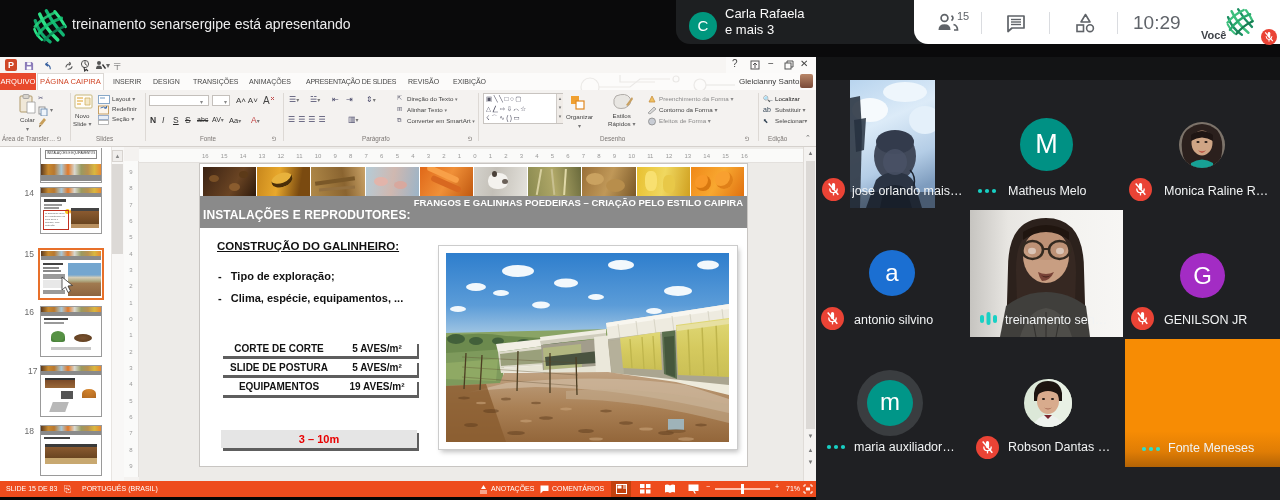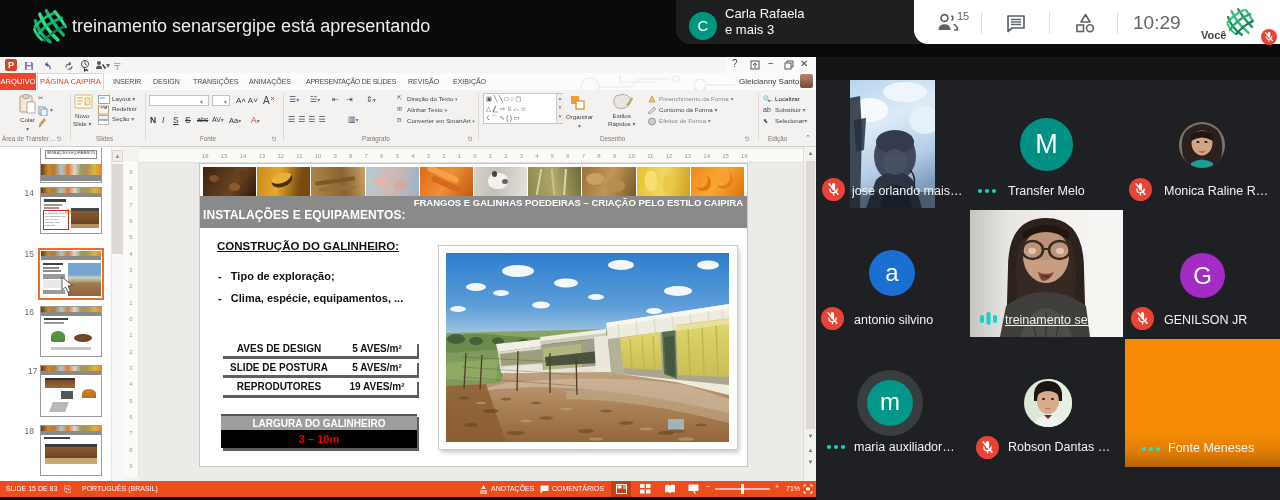--- a/index.html
+++ b/index.html
@@ -46,21 +46,21 @@
 .band{left:0;top:32px;width:547px;height:32px;background:#8a8a8a;}
 .tbl{position:absolute;background:#9d9d9d;color:#fff;font-weight:bold;text-align:center;box-shadow:2px 3px 0 rgba(40,40,40,.75);}
 </style>
 </head>
 <body>
 <div id="stage">
 
   <div class="abs" id="topbar"></div>
   <div class="abs" id="pill"></div>
   <div class="abs" id="pillwhite"></div>
-  <div class="abs title" style="left:72px;top:16px;color:#ededee;font-size:18px;">treinamento senarsergipe está apresentando</div>
+  <div class="abs title" style="left:72px;top:16px;color:#ededee;font-size:14px;">treinamento senarsergipe está apresentando</div>
   <svg class="abs" id="senarlogo" style="left:31px;top:8px" width="37" height="37" viewBox="0 0 40 40">
     <g fill="none" stroke-linecap="round">
       <g transform="rotate(-35 20 20)">
         <path d="M11 6 Q6 20 11 34" stroke="#0fa86b" stroke-width="3.6"></path>
         <path d="M19 3 Q15 20 19 37" stroke="#2be287" stroke-width="3.8"></path>
         <path d="M27 4 Q25 20 27 36" stroke="#12b573" stroke-width="3.6"></path>
         <path d="M34 10 Q35 20 34 30" stroke="#2be287" stroke-width="3.2"></path>
         <path d="M5 13 Q3 20 5 27" stroke="#2be287" stroke-width="2.8"></path>
       </g>
       <g transform="rotate(55 20 20)" opacity=".85">
@@ -167,21 +167,21 @@
       </g>
   </svg>
   <div class="nlabel" style="left:852px;top:184px;max-width:112px;overflow:hidden;">jose orlando mais…</div>
 
   <div class="avcirc" style="left:1020px;top:118px;width:53px;height:53px;background:#009184;font-size:27px;line-height:53px;">M</div>
   <svg class="abs" style="left:977px;top:187px" width="20" height="8" viewBox="0 0 20 8">
     <circle cx="3" cy="4" r="2.1" fill="#18d0c4"></circle>
       <circle cx="10" cy="4" r="2.1" fill="#18d0c4"></circle>
       <circle cx="17" cy="4" r="2.1" fill="#18d0c4"></circle>
   </svg>
-  <div class="nlabel" style="left:1008px;top:184px;">Transfer Melo</div>
+  <div class="nlabel" style="left:1008px;top:184px;">Matheus Melo</div>
 
   <svg class="abs" style="left:1179px;top:122px" width="46" height="46" viewBox="0 0 46 46">
     <defs>
         <clipPath id="cpm">
           <circle cx="23" cy="23" r="23"></circle>
         </clipPath>
       </defs>
     <g clip-path="url(#cpm)">
       <rect width="46" height="46" fill="#7c736a"></rect>
       <path d="M8 8 Q23 -4 38 8 Q46 18 42 36 Q38 47 23 47 Q8 47 4 34 Q0 16 8 8Z" fill="#2b201d"></path>
@@ -242,21 +242,21 @@
     <path d="M50 127 Q58 100 76 98 Q94 100 102 127 Z" fill="#4e4d49"></path>
     <path d="M62 106 L66 127 M76 102 L76 127 M90 106 L86 127" stroke="#33322f" stroke-width="1.1" fill="none"></path>
   </svg>
   <svg class="abs" style="left:978px;top:308px" width="21" height="21" viewBox="0 0 21 21">
     <g fill="#18d0c4">
         <rect x="2" y="7" width="4" height="8" rx="2"></rect>
         <rect x="8.5" y="4" width="4" height="13" rx="2"></rect>
         <rect x="15" y="7" width="4" height="8" rx="2"></rect>
       </g>
   </svg>
-  <div class="nlabel" style="left:1005px;top:313px;text-decoration:underline;">treinamento sen…</div>
+  <div class="nlabel" style="left:1005px;top:313px;">treinamento sen…</div>
 
   <div class="avcirc" style="left:1180px;top:253px;width:45px;height:45px;background:#a32cc4;font-size:24px;line-height:45px;">G</div>
   <div class="micred" style="left:1131px;top:307px;"></div>
   <svg class="abs" style="left:1136px;top:311px" width="13" height="15" viewBox="0 0 12 14">
     <g stroke="#fff" fill="#fff">
         <rect x="4.5" y="1" width="3" height="6.5" rx="1.5" stroke="none"></rect>
         <path d="M2.5 6 Q2.5 10 6 10 Q9.5 10 9.5 6" fill="none" stroke-width="1.2"></path>
         <line x1="6" y1="10" x2="6" y2="12.5" stroke-width="1.2"></line>
         <line x1="1.5" y1="1.5" x2="10.5" y2="12" stroke-width="1.4"></line>
       </g>
@@ -655,38 +655,37 @@
             <i style="position:absolute;left:8px;top:4px;width:12px;height:20px;border-radius:40%;background:#f8e070;"></i>
             <i style="position:absolute;left:26px;top:8px;width:12px;height:18px;border-radius:40%;background:#e8c848;"></i>
           </div>
         <div style="flex:1;background:linear-gradient(120deg,#f08818,#f8a830 50%,#e07010);position:relative;overflow:hidden;">
             <i style="position:absolute;left:4px;top:8px;width:16px;height:16px;border-radius:50%;background:#f89828;box-shadow:inset -3px -3px 0 #d87810;"></i>
             <i style="position:absolute;left:24px;top:4px;width:18px;height:18px;border-radius:50%;background:#f8a030;box-shadow:inset -3px -3px 0 #e08018;"></i>
           </div>
       </div>
       <div class="abs band"></div>
       <div class="abs" style="right:4px;top:33px;width:540px;text-align:right;color:#fff;font-weight:bold;font-size:9.5px;">FRANGOS E GALINHAS POEDEIRAS – CRIAÇÃO PELO ESTILO CAIPIRA</div>
-      <div class="abs" style="left:3px;top:44px;color:#fff;font-weight:bold;font-size:12px;letter-spacing:.1px;">INSTALAÇÕES E EQUIPAMENTOS:</div>
+      <div class="abs" style="left:3px;top:44px;color:#fff;font-weight:bold;font-size:12px;letter-spacing:.1px;">INSTALAÇÕES E REPRODUTORES:</div>
       <div class="abs" style="left:17px;top:76px;font-size:11.5px;font-weight:bold;color:#111;text-decoration:underline;">CONSTRUÇÃO DO GALINHEIRO:</div>
       <div class="abs" style="left:18px;top:106px;font-size:11px;font-weight:bold;color:#111;">-&nbsp;&nbsp;&nbsp;Tipo de exploração;</div>
       <div class="abs" style="left:18px;top:128px;font-size:11px;font-weight:bold;color:#111;">-&nbsp;&nbsp;&nbsp;Clima, espécie, equipamentos, ...</div>
       <div class="tbl" style="left:21px;top:177px;width:196px;height:15px;background:#fff;color:#111;font-size:10px;line-height:15px;display:flex;">
-          <span style="width:116px;">AVES DE DESIGN</span>
+          <span style="width:116px;">CORTE DE CORTE</span>
           <span style="width:80px;">5 AVES/m²</span>
         </div>
       <div class="tbl" style="left:21px;top:196px;width:196px;height:15px;background:#fff;color:#111;font-size:10px;line-height:15px;display:flex;">
           <span style="width:116px;">SLIDE DE POSTURA</span>
           <span style="width:80px;">5 AVES/m²</span>
         </div>
       <div class="tbl" style="left:21px;top:215px;width:196px;height:16px;background:#fff;color:#111;font-size:10px;line-height:16px;display:flex;">
-          <span style="width:116px;">REPRODUTORES</span>
+          <span style="width:116px;">EQUIPAMENTOS</span>
           <span style="width:80px;">19 AVES/m²</span>
         </div>
-      <div class="tbl" style="left:21px;top:250px;width:196px;height:16px;font-size:10px;line-height:16px;border-top:2px solid #555;">LARGURA DO GALINHEIRO</div>
-      <div class="tbl" style="left:21px;top:266px;width:196px;height:18px;background:#000000;color:#e80000;font-size:11px;line-height:18px;">3 – 10m</div>
+      <div class="tbl" style="left:21px;top:266px;width:196px;height:18px;background:#e5e5e5;color:#e80000;font-size:11px;line-height:18px;">3 – 10m</div>
 
       <div class="abs" style="left:239px;top:82px;width:298px;height:203px;background:#fff;outline:1px solid #ccc;box-shadow:2px 3px 5px rgba(0,0,0,.25);"></div>
       <svg class="abs" style="left:246px;top:89px" width="283" height="189" viewBox="0 0 283 189">
         <defs>
           <linearGradient id="psky" x1="0" y1="0" x2="0" y2="1">
               <stop offset="0" stop-color="#2e7ecd"></stop>
               <stop offset=".55" stop-color="#5b9cd8"></stop>
               <stop offset="1" stop-color="#c2d9e8"></stop>
             </linearGradient>
           <linearGradient id="tarp" x1="0" y1="0" x2="0" y2="1">

